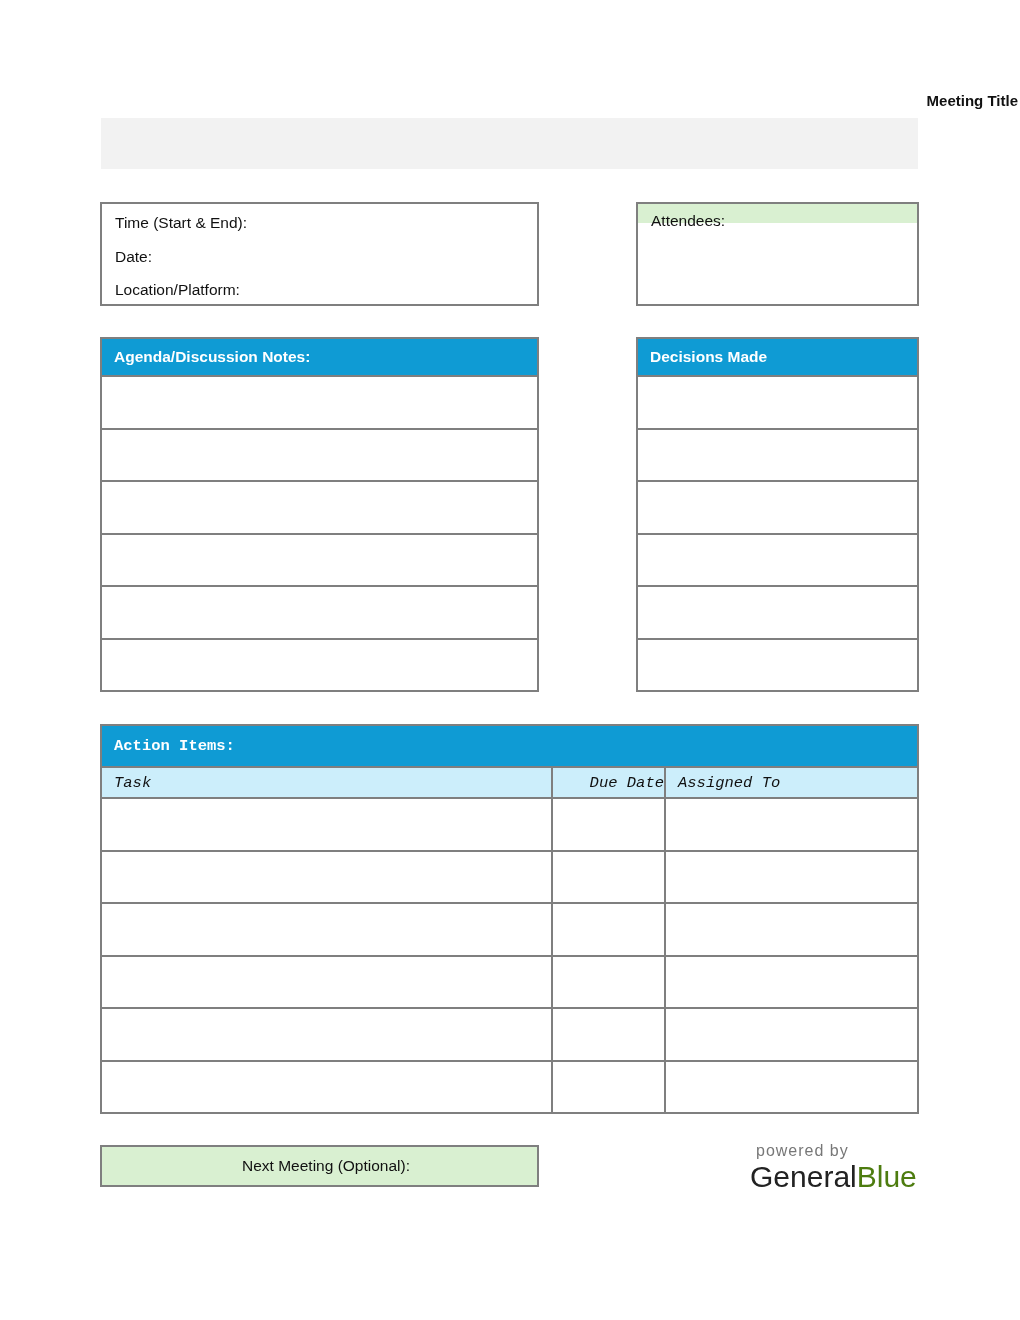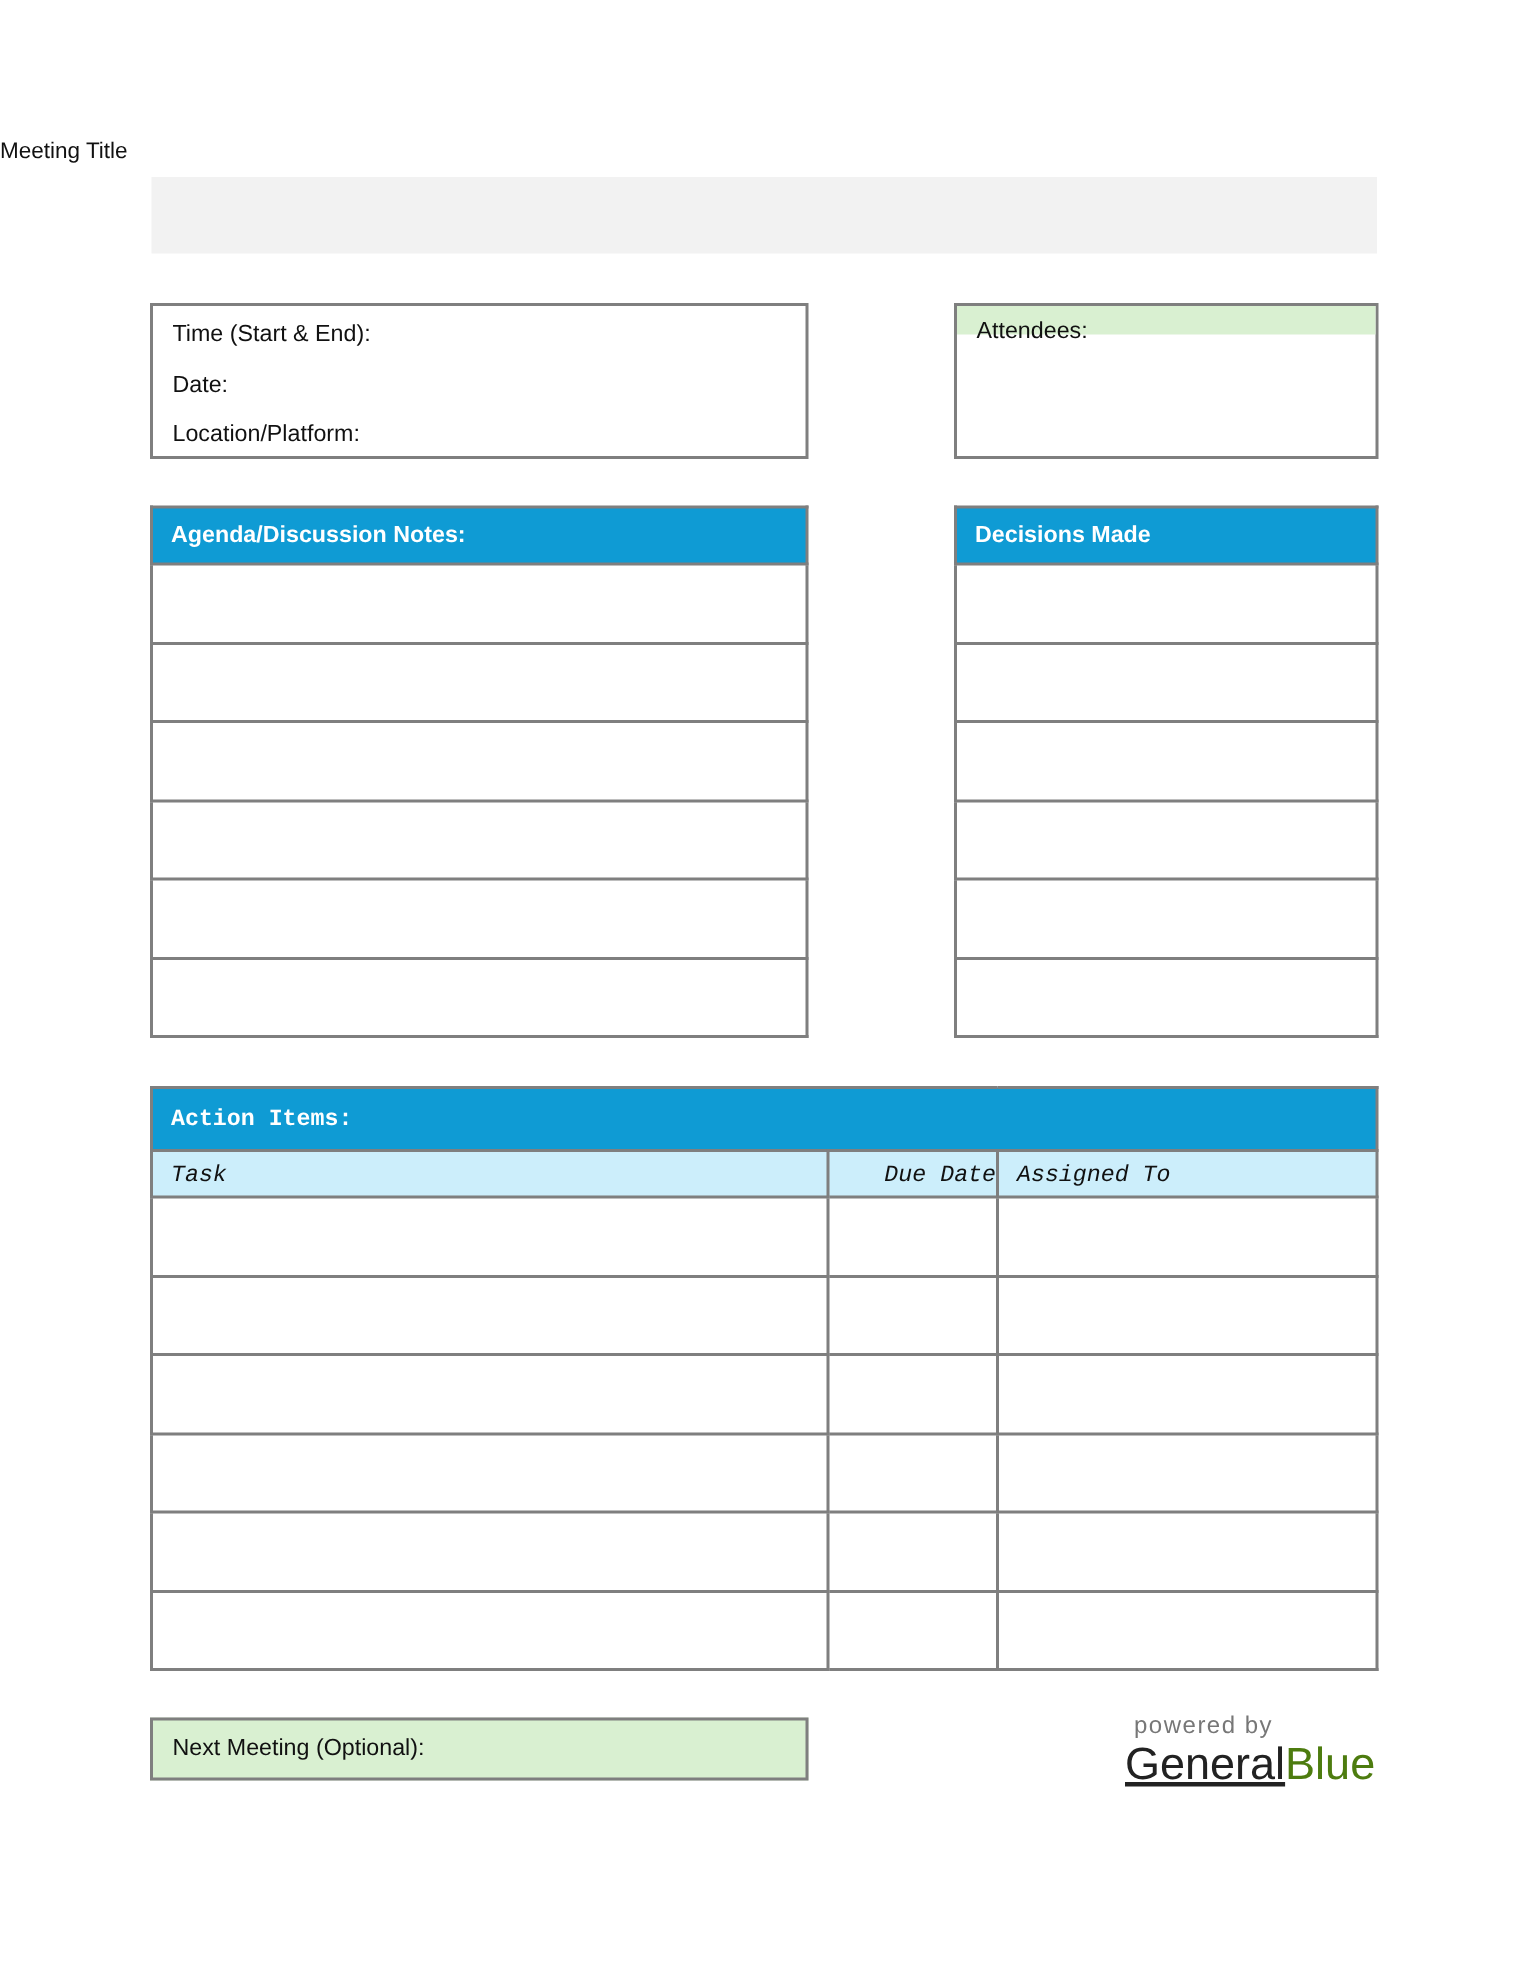--- a/index.html
+++ b/index.html
@@ -1,32 +1,32 @@
 <!DOCTYPE html>
 <html><head>
 <meta charset="utf-8">
 <style>
   html,body{margin:0;padding:0;background:#fff;}
   body{width:1020px;height:1320px;position:relative;font-family:"Liberation Sans","DejaVu Sans",sans-serif;color:#111;}
   .abs{position:absolute;box-sizing:border-box;}
-  .title{left:0;width:1018px;top:92px;text-align:left;font-weight:normal;font-size:15px;}
+  .title{left:0;width:1018px;top:92px;text-align:right;font-weight:bold;font-size:15px;}
   .title-box{left:101px;top:118px;width:817px;height:51px;background:#f2f2f2;}
   .info{left:100px;top:202px;width:439px;height:104px;border:2px solid #7f7f7f;padding:8px 0 0 13px;font-size:15.5px;}
   .info div{height:33.5px;line-height:22px;}
   .att{left:636px;top:202px;width:283px;height:104px;border:2px solid #7f7f7f;}
   .att .hd{background:#d9f0d1;height:19px;padding:8px 0 0 13px;box-sizing:border-box;font-size:15.5px;}
   .tbl{border-collapse:collapse;}
   .tbl td{border:2px solid #7f7f7f;padding:0;}
   .hdr{background:#0f9bd4;color:#fff;font-weight:bold;font-size:15.5px;padding-left:12px !important;height:36px;}
   .row td{height:50.5px;}
   .sub td{background:#cceefb;font-style:italic;font-size:15.5px;height:29px;padding-left:12px;}
-  .next{left:100px;top:1145px;width:439px;height:42px;border:2px solid #7f7f7f;background:#d9f0d1;padding:10px 0 0 13px;font-size:15.5px;}
+  .next{left:100px;top:1145px;width:439px;height:42px;border:2px solid #7f7f7f;background:#d9f0d1;padding:10px 0 0 13px;font-size:15.5px;text-align:center;}
   .pw{left:756px;top:1142px;font-size:16px;color:#777;letter-spacing:1px;}
   .gb{left:750px;top:1160px;font-size:30px;}
-  .gb .g{color:#222;text-decoration:underline;}
+  .gb .g{color:#222;}
   .gb .b{color:#4d7c0f;}
 </style>
 </head>
 <body>
 
 <div class="abs title">Meeting Title</div>
 <div class="abs title-box"></div>
 
 <div class="abs info">
   <div>Time (Start &amp; End):</div>

